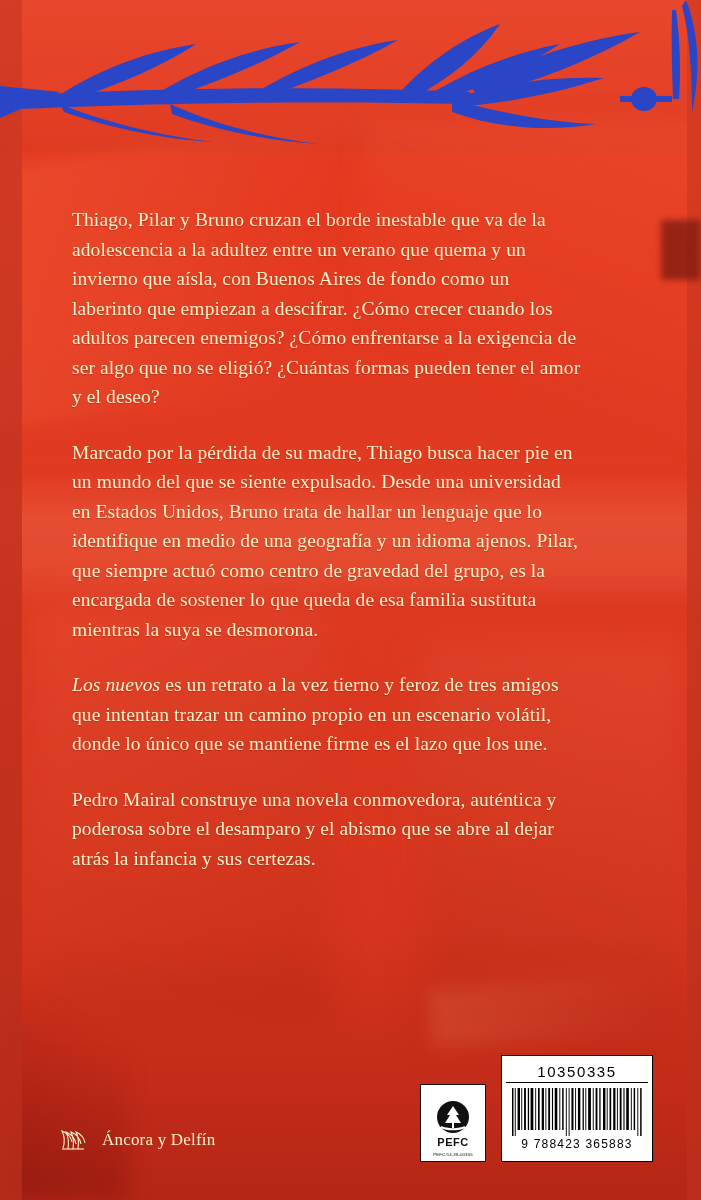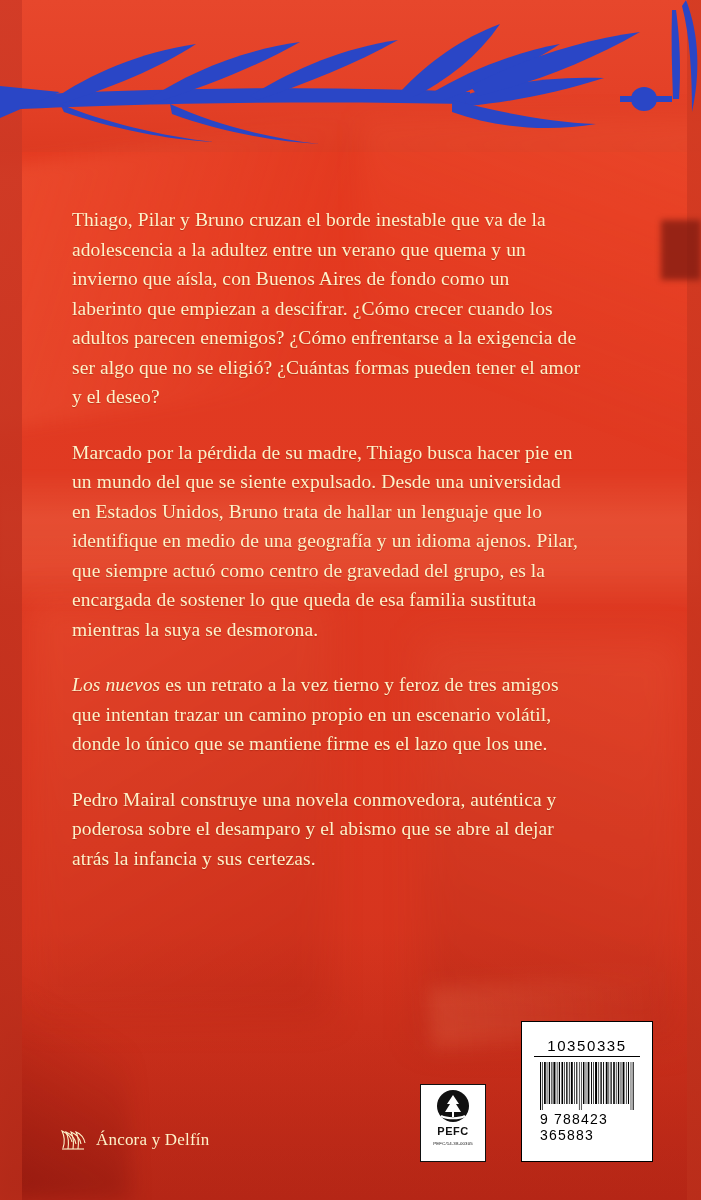--- a/index.html
+++ b/index.html
@@ -124,21 +124,21 @@
   .blurb p:last-child { margin-bottom: 0; }
   .blurb em { font-style: italic; }
 
   
   .imprint {
     position: absolute;
     left: 60px;
     bottom: 48px;
     display: flex;
     align-items: center;
-    gap: 10px;
+    gap: 16px;
   }
   .imprint-mark {
     width: 26px; height: 24px;
   }
   .imprint-name {
     color: #fdf2c9;
     font-size: 17px;
     letter-spacing: .2px;
   }
 
@@ -147,21 +147,21 @@
     left: 420px;
     bottom: 38px;
     width: 66px;
     height: 78px;
     background: #ffffff;
     border: 1px solid #111;
     display: flex;
     flex-direction: column;
     align-items: center;
     justify-content: flex-start;
-    padding-top: 4px;
+    padding-top: 15px;
     box-sizing: border-box;
   }
   .pefc-logo {
     width: 34px; height: 34px;
   }
   .pefc-word {
     font-family: "Liberation Sans", sans-serif;
     font-weight: bold;
     font-size: 11px;
     color: #111;
@@ -173,25 +173,25 @@
     font-size: 4.4px;
     color: #111;
     margin-top: 4px;
     letter-spacing: .1px;
   }
 
   .barcode-box {
     position: absolute;
     right: 48px;
     bottom: 38px;
-    width: 132px;
+    width: 152px;
     background: #fff;
     border: 1px solid #000;
     box-sizing: border-box;
-    padding: 12px;
+    padding: 4px;
     margin-left: 33px;
   }
   .barcode-top {
     text-align: center;
     font-family: "Liberation Sans", sans-serif;
     font-size: 15px;
     letter-spacing: 1.6px;
     color: #000;
     padding: 3px 0 2px;
     border-bottom: 1px solid #000;
@@ -199,24 +199,24 @@
   .barcode-body {
     padding: 5px 6px 2px 6px;
   }
   .bars {
     height: 48px;
     width: 100%;
     display: block;
   }
   .barcode-digits {
     font-family: "Liberation Sans", sans-serif;
-    font-size: 14px;
+    font-size: 12px;
     letter-spacing: 1.2px;
     color: #000;
-    text-align: left;
+    text-align: center;
     padding: 1px 0 4px;
   }
 </style>
 </head>
 <body>
 
 <div class="page">
 
   <div class="bg-base"></div>
   <div class="bg-top-band"></div>

